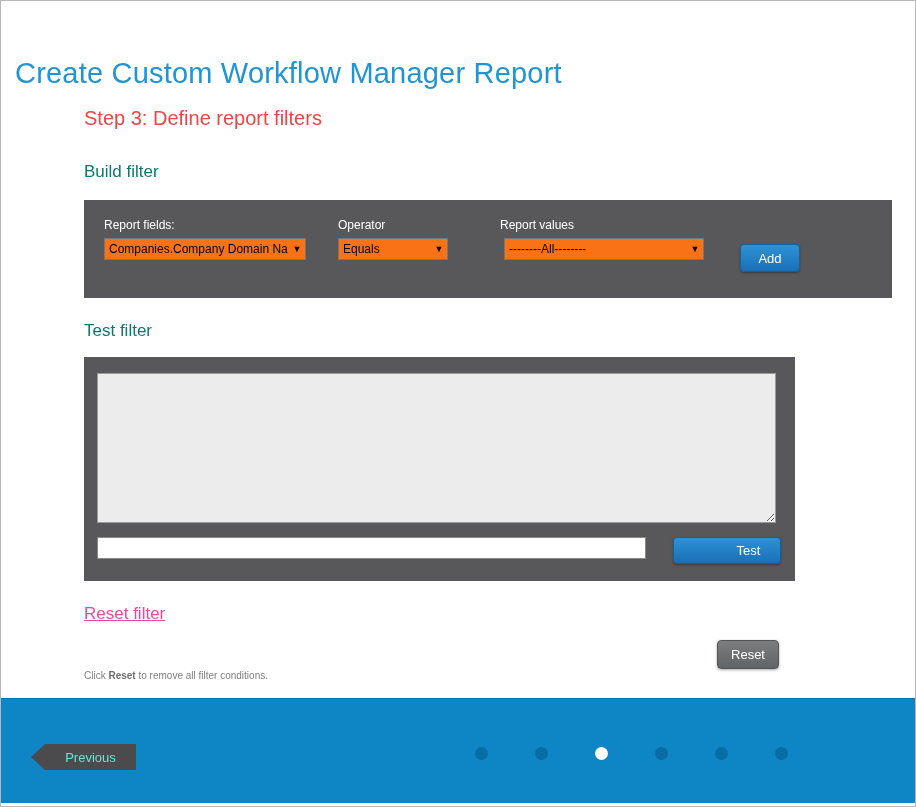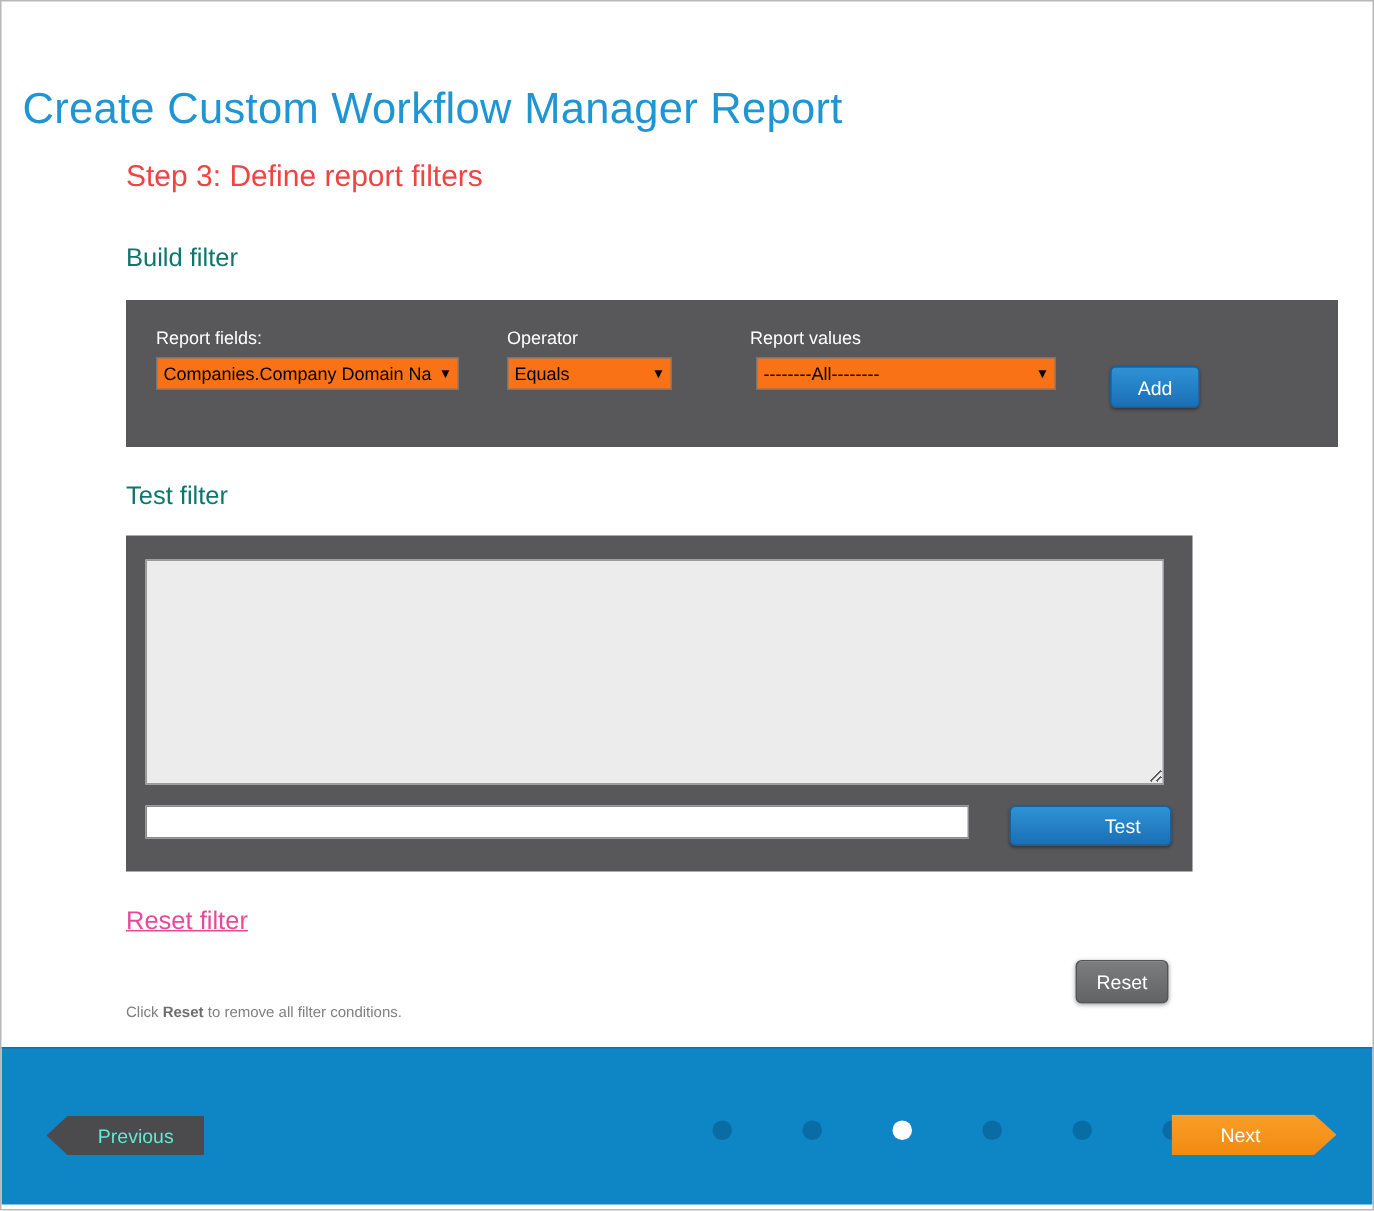--- a/index.html
+++ b/index.html
@@ -266,16 +266,15 @@
   <div class="footer">
     <div class="prev-btn">Previous</div>
     <div class="dots">
         <div class="dot"></div>
         <div class="dot"></div>
         <div class="dot active"></div>
         <div class="dot"></div>
         <div class="dot"></div>
         <div class="dot"></div>
       </div>
-    <div class="next-btn">Next</div>
   </div>
 
 </div>
 
 </body></html>

